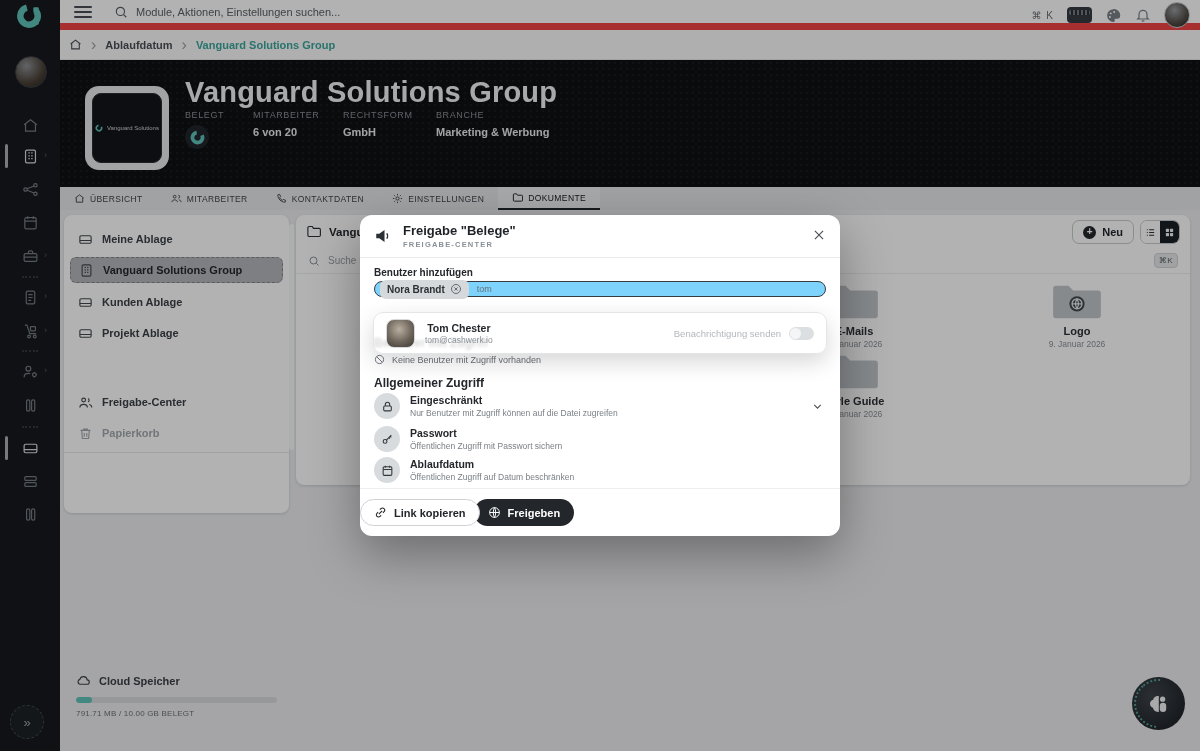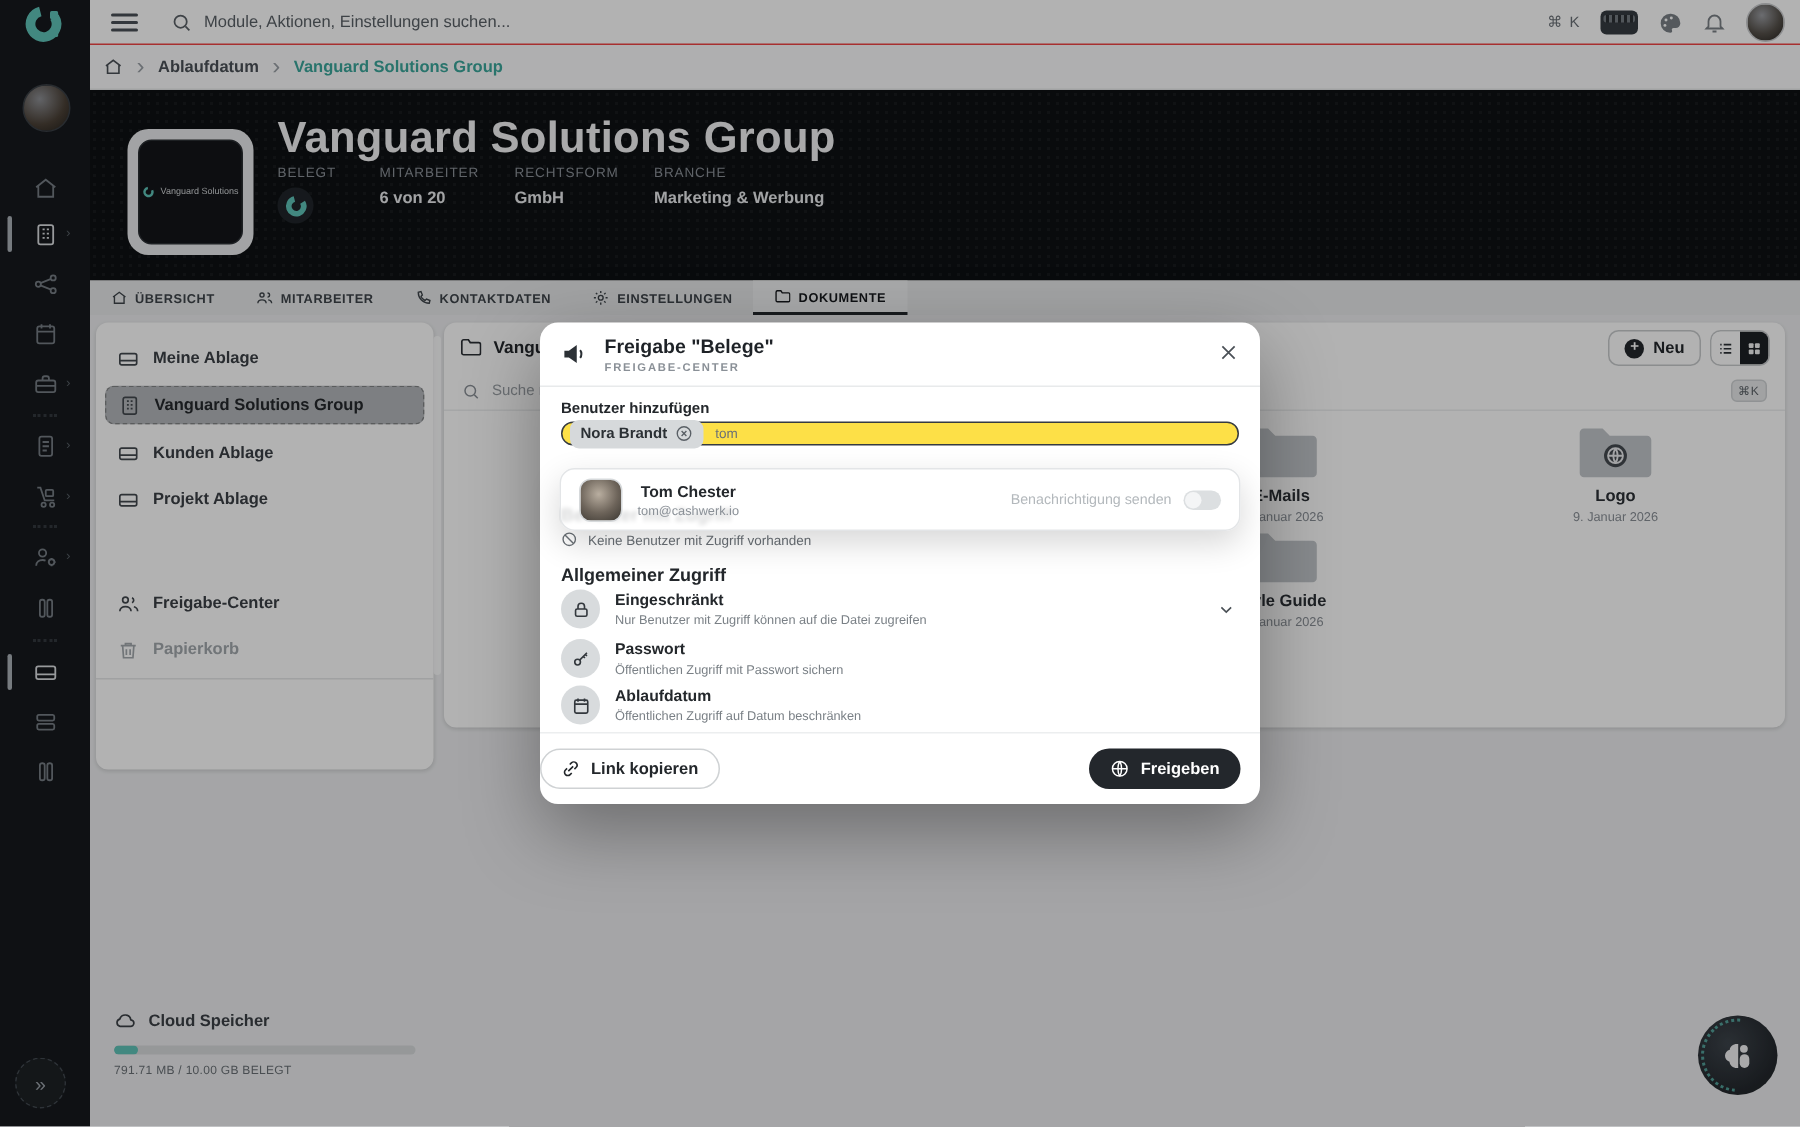--- a/index.html
+++ b/index.html
@@ -17,21 +17,21 @@
   .ricon.active { color:#dadde0; }
   .ricon .sub { position:absolute; left:44px; top:7px; font-size:9px; color:#565d64; }
   .rail-ind { position:absolute; left:5px; width:3px; height:24px; border-radius:3px; background:#aab0b6; }
   .rail-dots { position:absolute; left:22px; width:16px; border-top:2px dotted #33383e; }
   .rail-expand { position:absolute; left:10px; top:705px; width:34px; height:34px; border-radius:50%;
                  background:#1d2125; border:1px dashed #434a51; color:#9aa1a8; font-size:13px;
                  display:flex; align-items:center; justify-content:center; }
 
   
   .topbar { position:absolute; left:60px; top:0; width:1140px; height:30px; background:#ffffff;
-            border-bottom:1px solid #ef4444; display:flex; align-items:center; z-index:4; }
+            border-bottom:7px solid #ef4444; display:flex; align-items:center; z-index:4; }
   .hamburger { margin-left:14px; width:18px; display:flex; flex-direction:column; gap:3px; }
   .hamburger i { display:block; height:2px; background:#4a5056; border-radius:2px; }
   .tb-search { display:flex; align-items:center; gap:8px; margin-left:22px; color:#5a6066; }
   .tb-search .ph { font-size:11px; color:#5a6066; }
   .tb-right { position:absolute; right:10px; top:0; height:30px; display:flex; align-items:center; gap:13px; }
   .tb-short { font-size:10px; color:#6a7076; letter-spacing:1px; }
   .card-ic { width:25px; height:16px; border-radius:4px; background:#363b41; position:relative; overflow:hidden; }
   .card-ic::before { content:""; position:absolute; left:2px; right:2px; top:3px; height:5px; border-radius:2px;
                      background:repeating-linear-gradient(90deg,#757b82 0 2px,#2a2e33 2px 4px); }
   .tb-avatar { width:26px; height:26px; border-radius:50%;
@@ -53,21 +53,21 @@
   .org-card-inner .cap { font-size:6px; color:#cfd2d5; white-space:nowrap; }
   .org-title { position:absolute; left:125px; top:16px; font-size:29px; font-weight:bold; color:#f2f3f4; letter-spacing:.2px; }
   .org-meta { position:absolute; left:125px; top:50px; display:flex; }
   .org-meta .col { margin-right:26px; }
   .org-meta .lab { font-size:9px; color:#8a9097; letter-spacing:.6px; margin-bottom:5px; }
   .org-meta .val { font-size:11px; font-weight:bold; color:#e8eaec; }
   .lic-mark { width:24px; height:24px; border-radius:50%; background:#20252a; display:flex; align-items:center; justify-content:center; }
 
   
   .tabbar { position:absolute; left:60px; top:187px; width:1140px; height:23px; background:#e7e9ea; display:flex; z-index:3; }
-  .tab { display:flex; align-items:center; gap:5px; padding:0 14px; font-size:8.5px; font-weight:bold;
+  .tab { display:flex; align-items:center; gap:5px; padding:0 14px; font-size:8.5px; font-weight:normal;
          letter-spacing:.4px; color:#3e444a;justify-content:space-between; }
   .tab.active { color:#16191d; border-bottom:2.5px solid #23272c; background:#f0f1f2; }
 
   
   .content { position:absolute; left:60px; top:210px; width:1140px; height:541px; background:#ecedef; }
 
   
   .sidecard { position:absolute; left:64px; top:215px; width:225px; height:298px; background:#ffffff;
               border-radius:8px; box-shadow:0 1px 3px rgba(0,0,0,.14); z-index:3; }
   .s-item { position:absolute; left:6px; width:213px; height:26px; display:flex; align-items:center; gap:9px;
@@ -120,21 +120,21 @@
   .modal { position:absolute; left:360px; top:215px; width:480px; height:321px; background:#ffffff;
            border-radius:12px; box-shadow:0 18px 50px rgba(0,0,0,.35); z-index:1000; }
   .m-head { position:absolute; left:0; top:0; width:100%; height:43px; border-bottom:1px solid #e8eaeb;
             display:flex; align-items:center; padding:0 14px; }
   .m-titles { margin-left:11px; }
   .m-title { font-size:13px; font-weight:bold; color:#1e2227; }
   .m-sub { margin-top:2px; font-size:7.5px; letter-spacing:1.2px; color:#8a9097; font-weight:bold; }
   .m-close { position:absolute; right:14px; top:13px; color:#4a5056; }
   .m-label { position:absolute; left:14px; top:52px; font-size:10px; font-weight:bold; color:#23272b; }
   .m-input { position:absolute; left:14px; top:66px; width:452px; height:16px; border:1.7px solid #363b41;
-             border-radius:8px; display:flex; align-items:center; padding:0 5px; background:#fde047; }
+             border-radius:8px; display:flex; align-items:center; padding:0 5px; background:#7dd3fc; }
   .chip { height:19px; background:#d6d9db; border-radius:6px; display:flex; align-items:center; gap:5px;
           padding:0 7px; font-size:10px; font-weight:bold; color:#2b3034; }
   .typed { margin-left:8px; font-size:9px; color:#6a7076; }
   .dropdown { position:absolute; left:13px; top:97px; width:454px; height:42px; border-radius:10px;
               border:1px solid #e3e5e7; background:rgba(255,255,255,.82); backdrop-filter:blur(1.5px);
               box-shadow:0 8px 22px rgba(0,0,0,.16); z-index:6; display:flex; align-items:center; padding:0 12px; }
   .sugg-avatar { width:29px; height:29px; border-radius:8px;
                  background:radial-gradient(circle at 45% 35%, #b9aea0, #6d645a 55%, #3c3832); border:1px solid #d6d9db; }
   .sugg-txt { margin-left:10px;text-align:center; }
   .sugg-name { font-size:10.5px; font-weight:bold; color:#24282c; }
@@ -147,21 +147,21 @@
   .opt { position:absolute; left:14px; width:452px; height:28px; }
   .opt .circ { position:absolute; left:0; top:0; width:26px; height:26px; border-radius:50%; background:#d8dbdd;
                display:flex; align-items:center; justify-content:center; color:#33383d; }
   .opt .t { position:absolute; left:36px; top:1px; font-size:10.5px; font-weight:bold; color:#24282c; }
   .opt .d { position:absolute; left:36px; top:15px; font-size:8.5px; color:#7a8086; }
   .opt .ctrl { position:absolute; right:2px; top:7px; color:#4a5056; }
   .toggle { width:25px; height:13px; border-radius:7px; background:#b7bbbe; position:relative; }
   .toggle::before { content:""; position:absolute; left:1px; top:1px; width:11px; height:11px; border-radius:50%; background:#fff; }
   .toggle.dis { background:#dcdfe1; } .toggle.dis::before { background:#f4f5f6; }
   .m-foot { position:absolute; left:0; bottom:0; width:100%; height:48px; border-top:1px solid #eceeef;
-            display:flex; align-items:center; justify-content:space-between; padding-right:13px; }
+            display:flex; align-items:center; justify-content:flex-start; padding-right:13px; }
   .btn-copy { height:27px; padding:0 13px; border-radius:14px; border:1.5px solid #cfd2d4; background:#fff;
               display:flex; align-items:center; gap:7px; font-size:11px; font-weight:bold; color:#23272b;
               position:relative; z-index:2; }
   .btn-share { height:27px; padding:0 14px; margin-left:-6px; border-radius:14px; background:#23272c;
                display:flex; align-items:center; gap:7px; font-size:11px; font-weight:bold; color:#fff;
                position:relative; z-index:1; }
 </style>
 </head>
 <body>
 

